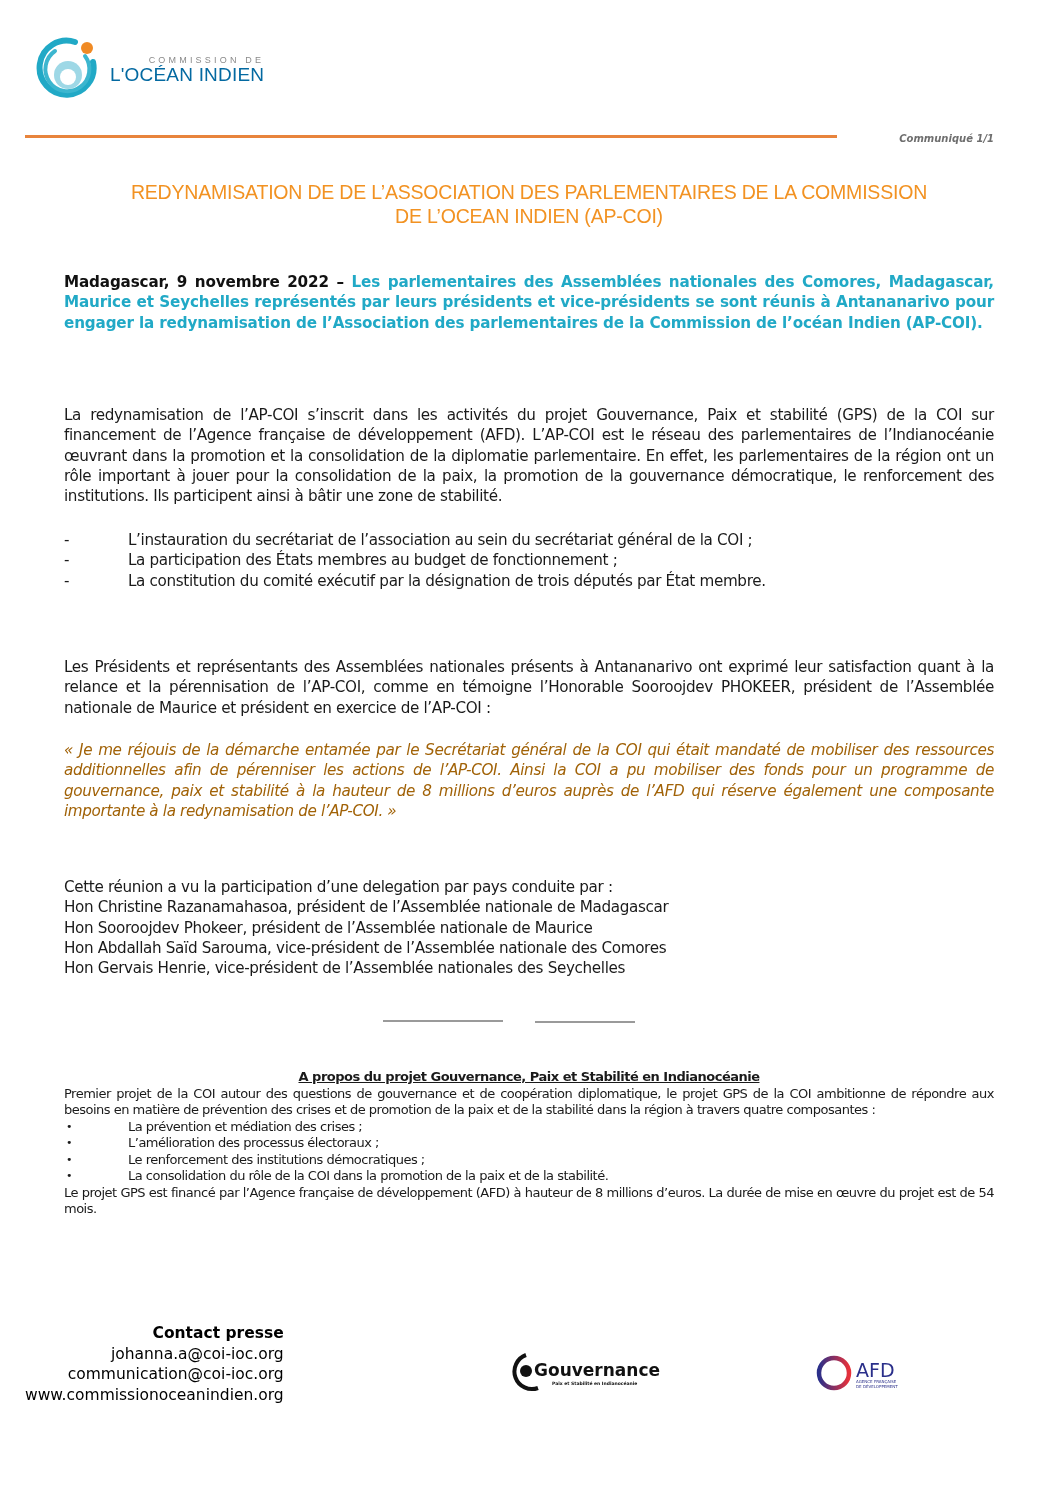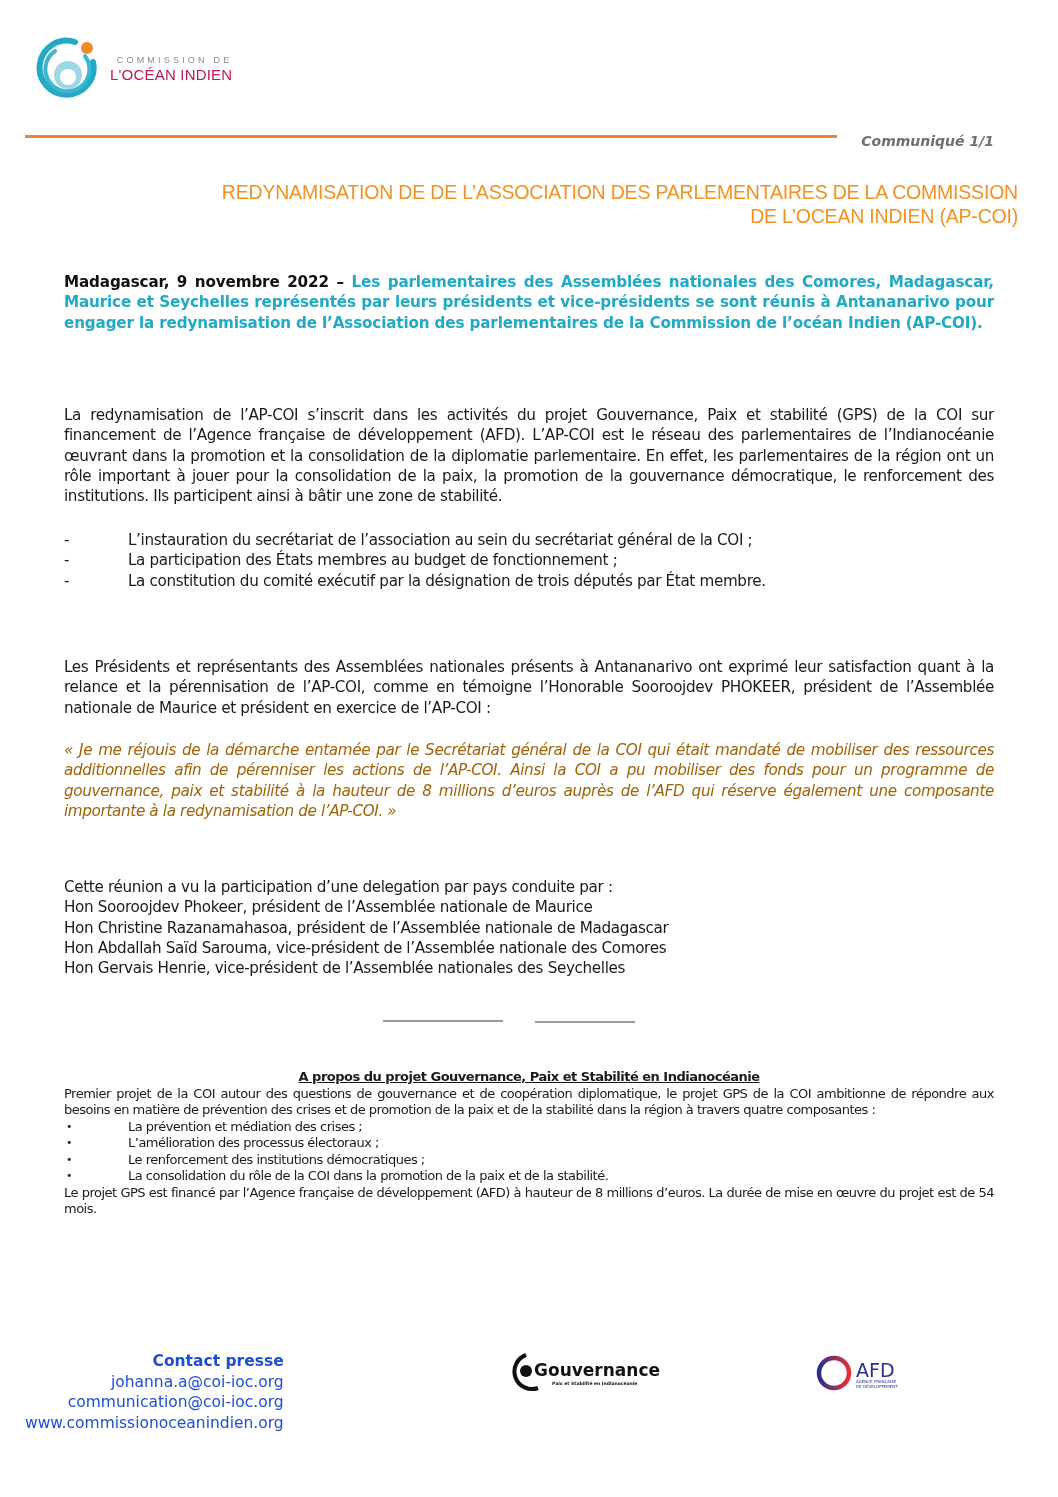--- a/index.html
+++ b/index.html
@@ -4,26 +4,26 @@
 <style>
   html, body { margin: 0; padding: 0; background: #ffffff; }
   body { width: 1058px; height: 1497px; position: relative; overflow: hidden;
          font-family: "DejaVu Sans", sans-serif; color: #1a1a1a; }
   .abs { position: absolute; text-align: right; }
 
   
   .logo-mark { left: 35px; top: 36px; width: 66px; height: 66px; }
   .logo-text { left: 110px; top: 55px; color: #8a8a8a; font-family: "Liberation Sans", sans-serif; }
   .logo-line1 { font-size: 9px; letter-spacing: 3.2px; line-height: 11px; }
-  .logo-line2 { font-size: 15px; letter-spacing: 0.2px; line-height: 18px; color: #be185d; }
+  .logo-line2 { font-size: 19px; letter-spacing: 0.2px; line-height: 18px; color: #0369a1; }
 
   .rule-orange { left: 25px; top: 135px; width: 812px; height: 3px; background: #e8843c; }
-  .communique { right: 64px; top: 133px; font-size: 14px; font-weight: bold; font-style: italic; color: #6e6e6e; }
+  .communique { right: 64px; top: 133px; font-size: 10px; font-weight: bold; font-style: italic; color: #6e6e6e; }
 
-  .title { left: 40px; top: 180px; width: 978px; color: #f29222;
+  .title { left: 40px; top: 180px; width: 978px; text-align: center; color: #f29222;
            font-family: "Liberation Sans Narrow", "Liberation Sans", sans-serif; font-size: 19.5px; line-height: 24px; letter-spacing: -0.2px; }
 
   .body-block { left: 64px; width: 930px; font-size: 15.2px; line-height: 20.3px; text-align: justify; letter-spacing: -0.35px; }
   .lead { top: 272px; font-weight: bold; color: #21a9c6; letter-spacing: -0.15px; }
   .lead .place { color: #111111; }
 
   .p1 { top: 377px; margin-top: 28px; }
   .p2 { top: 530px; }
   .p3 { top: 657px; }
   .quote { top: 740px; font-style: italic; color: #a16207; }
@@ -34,21 +34,21 @@
   .dash-list li .mark { position: absolute; left: 0; top: 0; }
 
   .divider-gray { top: 1020px; height: 2px; background: #9a9a9a; }
 
   .about { left: 64px; top: 1069px; width: 930px; font-size: 13px; line-height: 16.5px; letter-spacing: -0.5px; text-align: justify; }
   .about-title { text-align: center; font-weight: bold; text-decoration: underline; }
   .bullet-list { list-style: none; margin: 0; padding: 0; }
   .bullet-list li { position: relative; padding-left: 64px; }
   .bullet-list li .mark { position: absolute; left: 2px; top: 0; font-size: 11px; }
 
-  .contact { left: 25px; top: 1323px; font-size: 15.5px; line-height: 20.5px; color: #1d4ed8; margin-top: 28px; }
+  .contact { left: 25px; top: 1323px; font-size: 15.5px; line-height: 20.5px; color: #000000; }
   .contact-title { font-weight: bold; }
 
   .gouv-logo { left: 512px; top: 1352px; width: 152px; height: 40px; }
   .afd-logo { left: 815px; top: 1352px; width: 100px; height: 40px; }
 </style>
 </head>
 <body>
 
 <div class="abs logo-mark">
   <svg width="66" height="66" viewBox="0 0 66 66">
@@ -86,22 +86,22 @@
     <li><span class="mark">-</span><span>La constitution du comité exécutif par la désignation de trois députés par État membre.</span></li>
   </ul>
 </div>
 
 <div class="abs body-block p3">Les Présidents et représentants des Assemblées nationales présents à Antananarivo ont exprimé leur satisfaction quant à la relance et la pérennisation de l’AP-COI, comme en témoigne l’Honorable Sooroojdev PHOKEER, président de l’Assemblée nationale de Maurice et président en exercice de l’AP-COI :</div>
 
 <div class="abs body-block quote">« Je me réjouis de la démarche entamée par le Secrétariat général de la COI qui était mandaté de mobiliser des ressources additionnelles afin de pérenniser les actions de l’AP-COI. Ainsi la COI a pu mobiliser des fonds pour un programme de gouvernance, paix et stabilité à la hauteur de 8 millions d’euros auprès de l’AFD qui réserve également une composante importante à la redynamisation de l’AP-COI. »</div>
 
 <div class="abs body-block p4">
   <div>Cette réunion a vu la participation d’une delegation par pays conduite par :</div>
+  <div>Hon Christine Razanamahasoa, président de l’Assemblée nationale de Madagascar</div>
   <div>Hon Sooroojdev Phokeer, président de l’Assemblée nationale de Maurice</div>
-  <div>Hon Christine Razanamahasoa, président de l’Assemblée nationale de Madagascar</div>
   <div>Hon Abdallah Saïd Sarouma, vice-président de l’Assemblée nationale des Comores</div>
   <div>Hon Gervais Henrie, vice-président de l’Assemblée nationales des Seychelles</div>
 </div>
 
 <div class="abs divider-gray" style="left:383px;width:120px;"></div>
 <div class="abs divider-gray" style="left:535px;width:100px;top:1021px;"></div>
 
 <div class="abs about">
   <div class="about-title">A propos du projet Gouvernance, Paix et Stabilité en Indianocéanie</div>
   <div>Premier projet de la COI autour des questions de gouvernance et de coopération diplomatique, le projet GPS de la COI ambitionne de répondre aux besoins en matière de prévention des crises et de promotion de la paix et de la stabilité dans la région à travers quatre composantes :</div>

